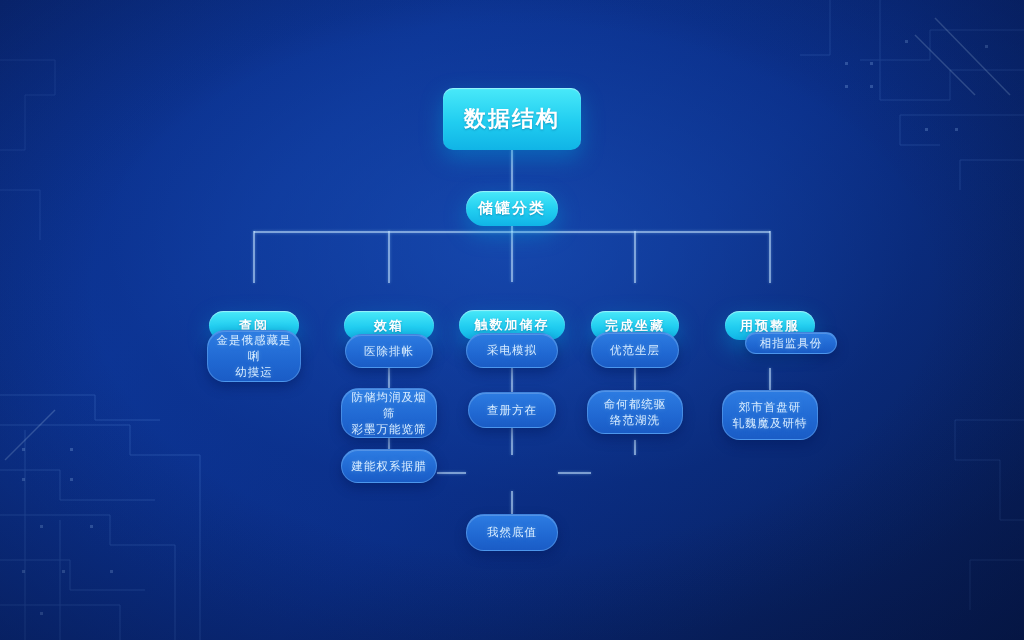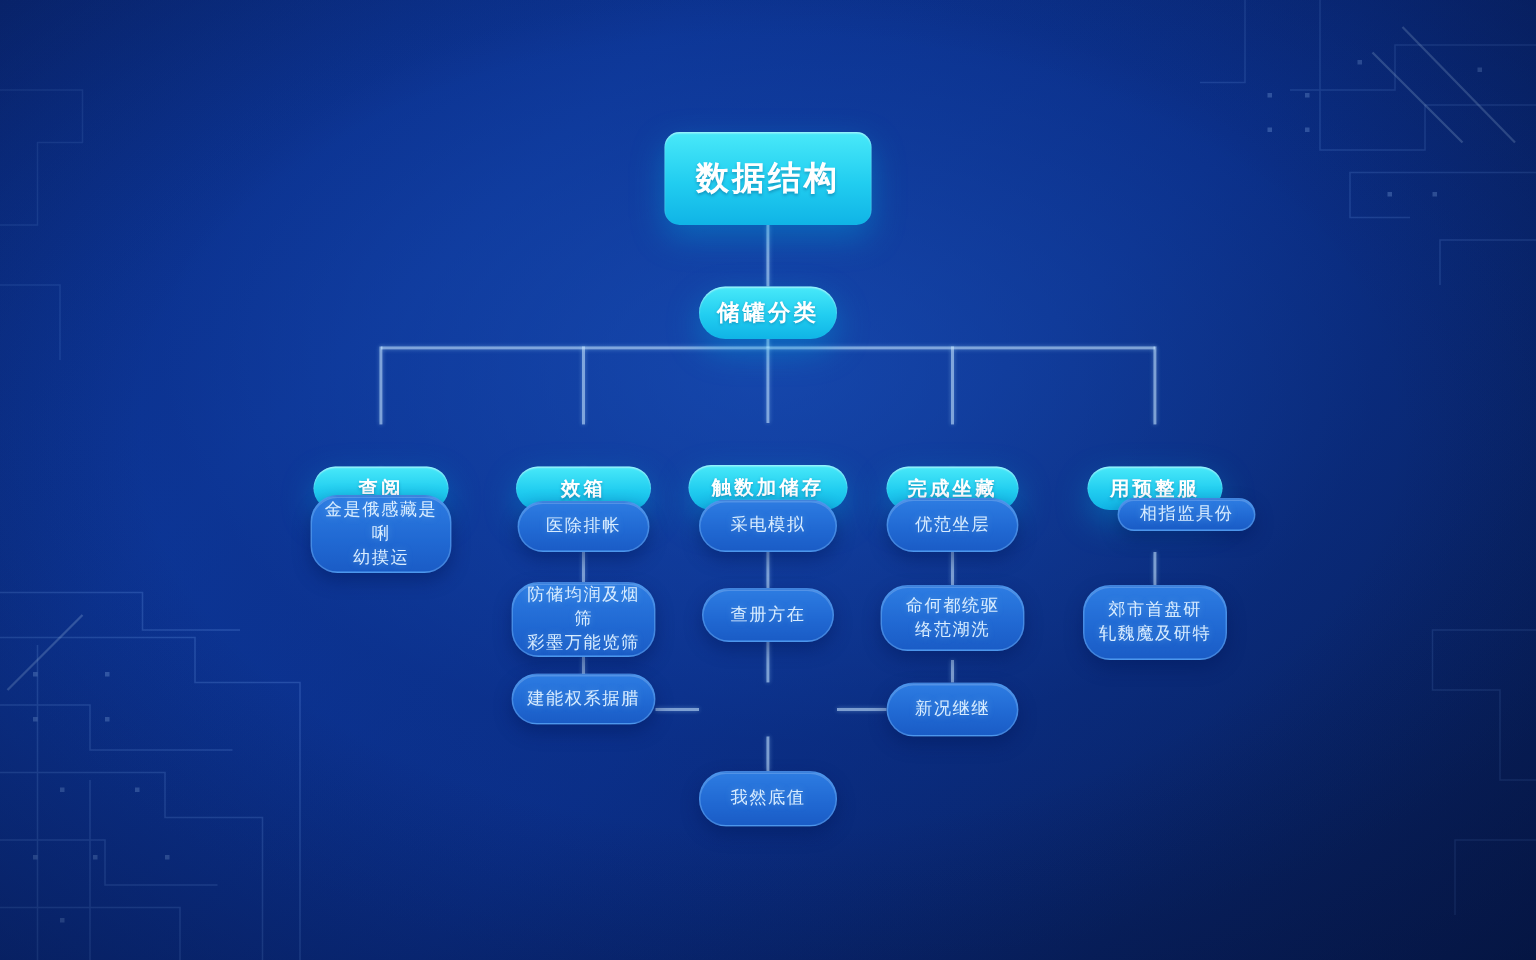--- a/index.html
+++ b/index.html
@@ -163,23 +163,20 @@
     <span>优范坐层</span>
   </div>
 
   <div class="node blue" style="left:466px;top:514px;width:92px;height:37px">
     <span>我然底值</span>
   </div>
   <div class="node blue" style="left:587px;top:390px;width:96px;height:44px">
     <span>命何都统驱</span>
     <span>络范湖洗</span>
   </div>
-  <div class="node blue" style="left:591px;top:455px;width:88px;height:36px">
-    <span>新况继继</span>
-  </div>
 
   <div class="node blue" style="left:745px;top:332px;width:92px;height:22px">
     <span>相指监具份</span>
   </div>
   <div class="node blue" style="left:722px;top:390px;width:96px;height:50px">
     <span>郊市首盘研</span>
     <span>轧魏魔及研特</span>
   </div>
 
 </div>

